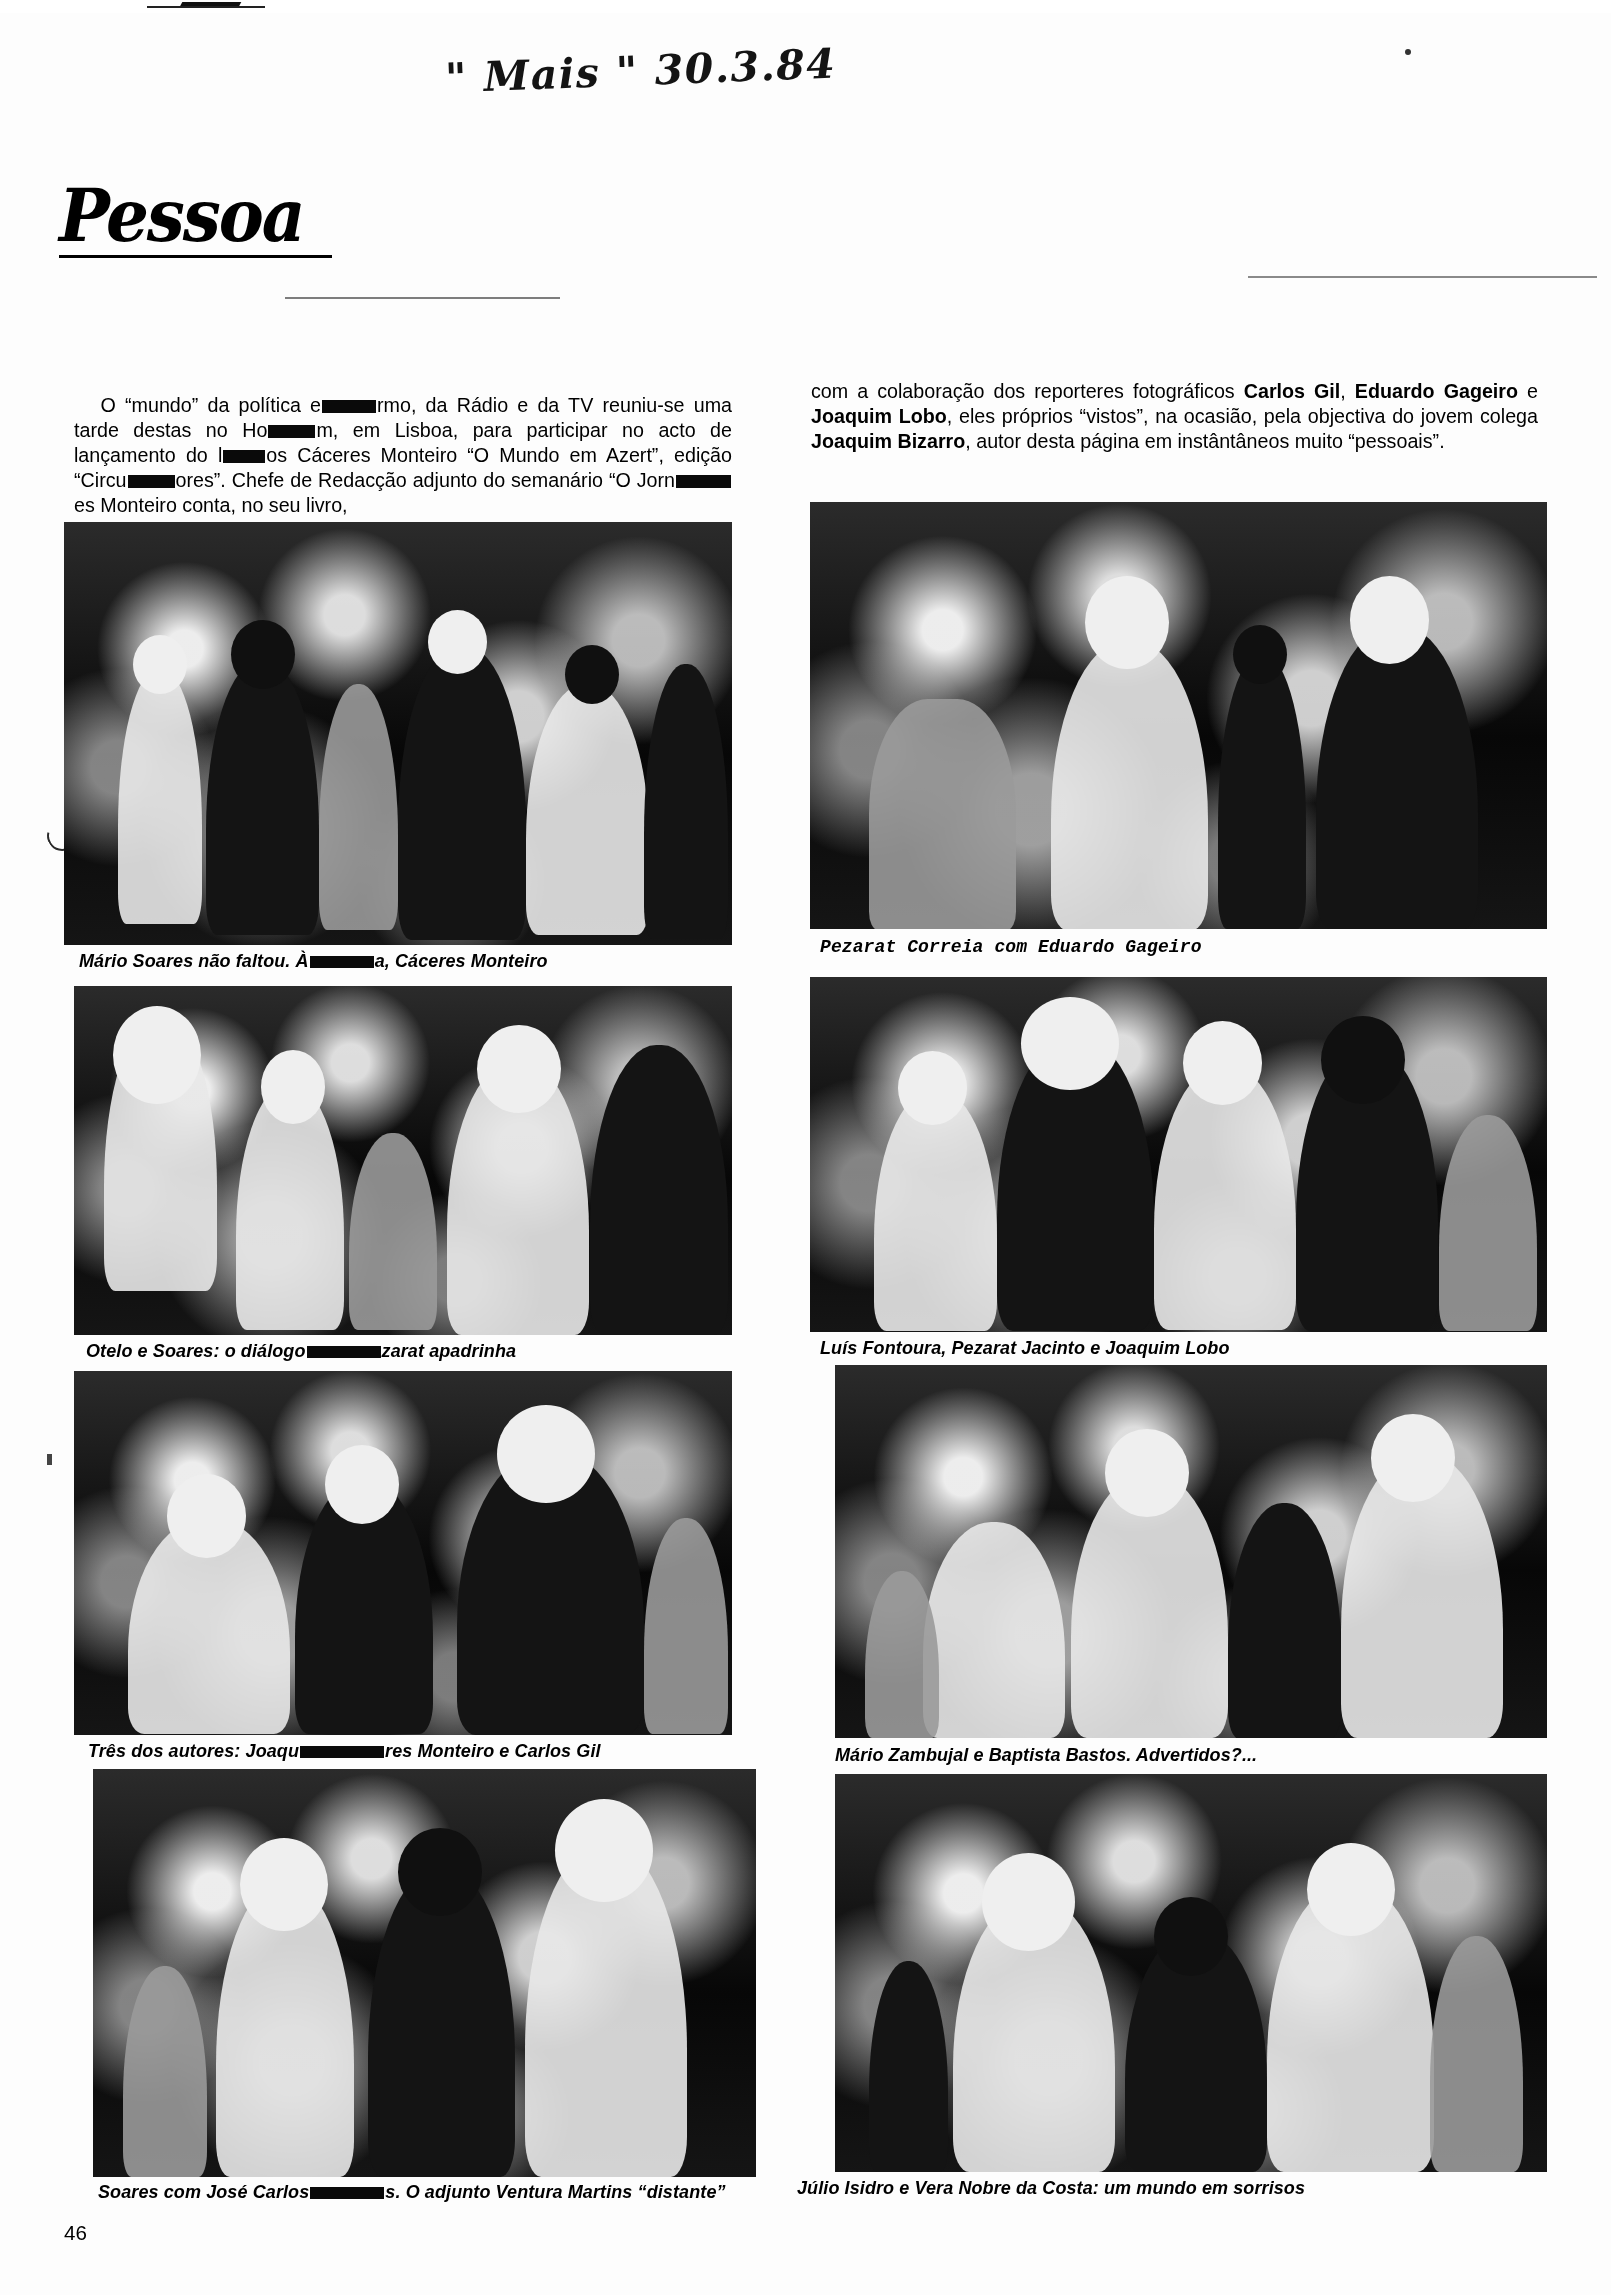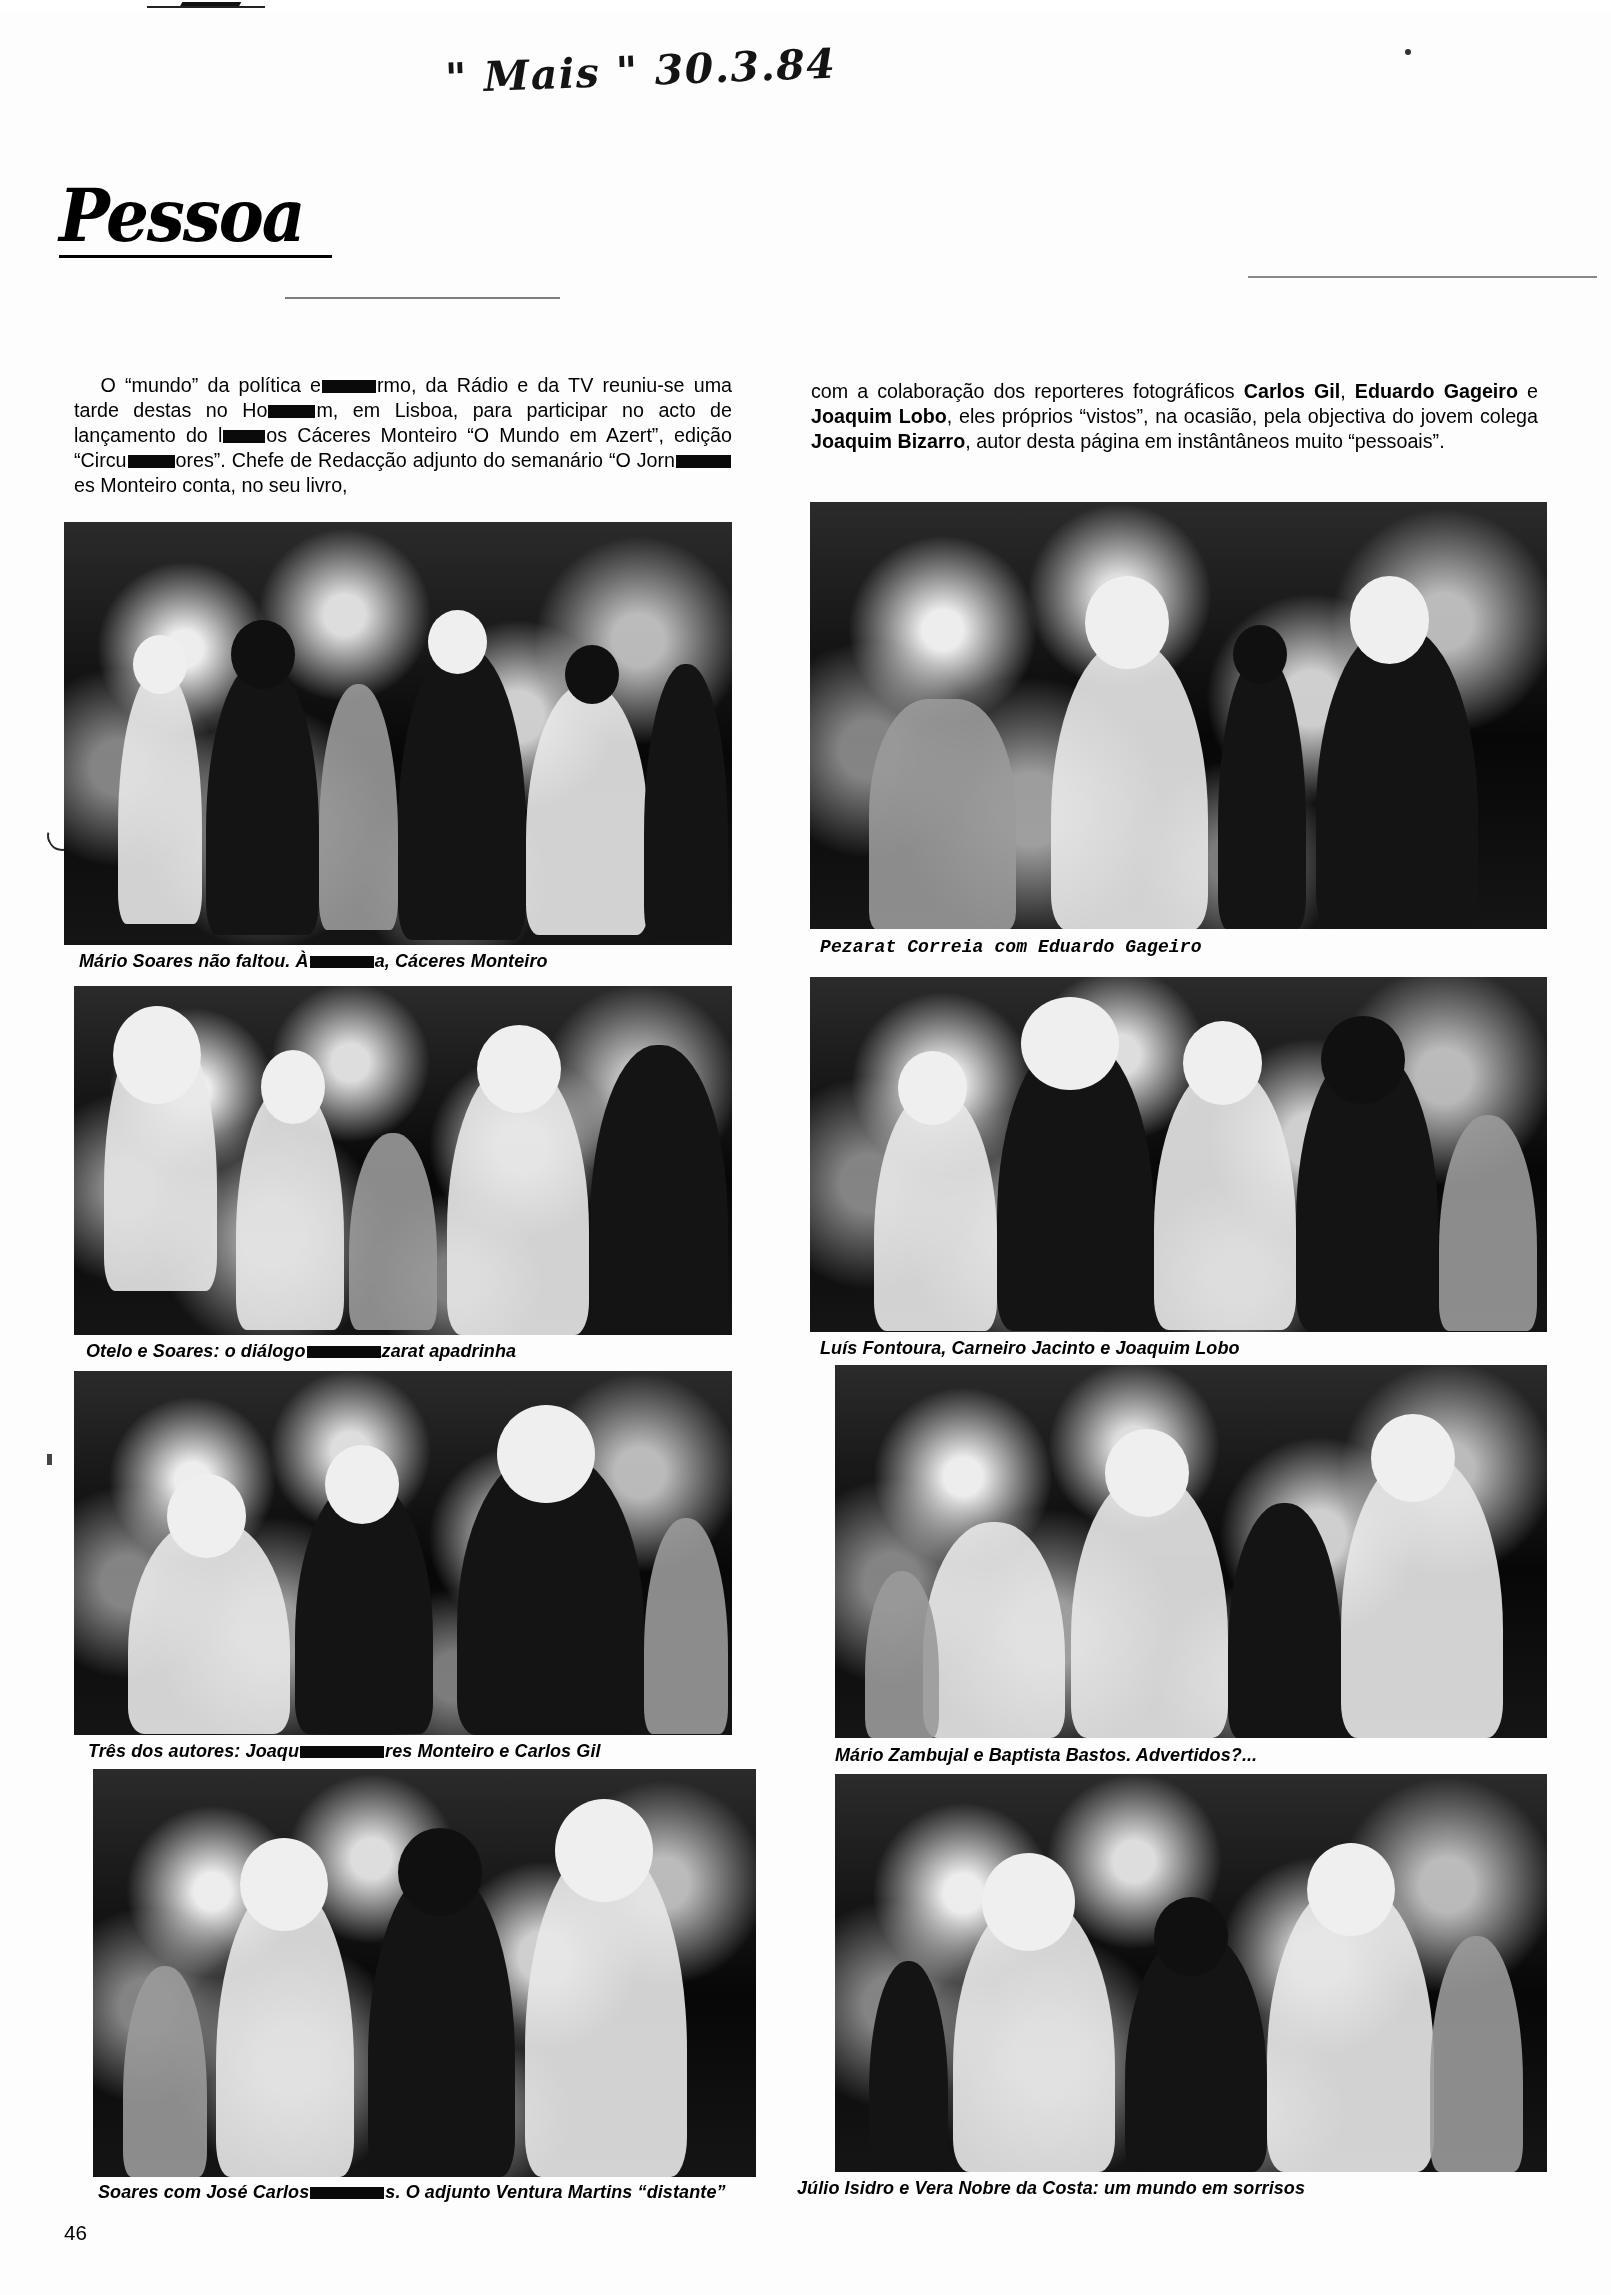--- a/index.html
+++ b/index.html
@@ -147,21 +147,21 @@
   
   .col {
     position: absolute;
     font-family: "Liberation Sans", sans-serif;
     font-size: 19.7px;
     line-height: 25px;
     text-align: justify;
   }
   .col-left {
     left: 74px;
-    top: 373px;
+    top: 393px;
     width: 658px;
   }
   .col-right {
     left: 811px;
     top: 355px;
     width: 727px;
     margin-top: 24px;
   }
   .col b { font-weight: 700; }
   .indent { display: inline-block; width: 26.5px; }
@@ -327,21 +327,21 @@
       <div class="head" style="left:88px; top:74px; width:69px; height:74px;"></div>
       <div class="fig dark" style="left:187px; top:59px; width:157px; height:295px;"></div>
       <div class="head" style="left:211px; top:19.7px; width:98px; height:93px;"></div>
       <div class="fig" style="left:344px; top:88px; width:142px; height:265px;"></div>
       <div class="head" style="left:373px; top:44px; width:79px; height:84px;"></div>
       <div class="fig dark" style="left:486px; top:69px; width:142px; height:285px;"></div>
       <div class="head dark" style="left:511px; top:39px; width:84px; height:88px;"></div>
       <div class="fig mid" style="left:629px; top:138px; width:98px; height:216px;"></div>
     </div>
   </div>
-  <div class="caption" style="left:820px; top:1338px;">Luís Fontoura, Carneiro Jacinto e Joaquim Lobo</div>
+  <div class="caption" style="left:820px; top:1338px;">Luís Fontoura, Pezarat Jacinto e Joaquim Lobo</div>
 
   <div class="photo" style="left:74px; top:1371px; width:658px; height:364px;">
     <div class="grain"></div>
     <div class="figs">
       <div class="fig" style="left:54px; top:147px; width:162px; height:216px;"></div>
       <div class="head" style="left:93px; top:103px; width:79px; height:84px;"></div>
       <div class="fig dark" style="left:221px; top:108px; width:138px; height:255px;"></div>
       <div class="head" style="left:251px; top:74px; width:74px; height:79px;"></div>
       <div class="fig dark" style="left:383px; top:79px; width:187px; height:285px;"></div>
       <div class="head" style="left:423px; top:34px; width:98px; height:98px;"></div>

